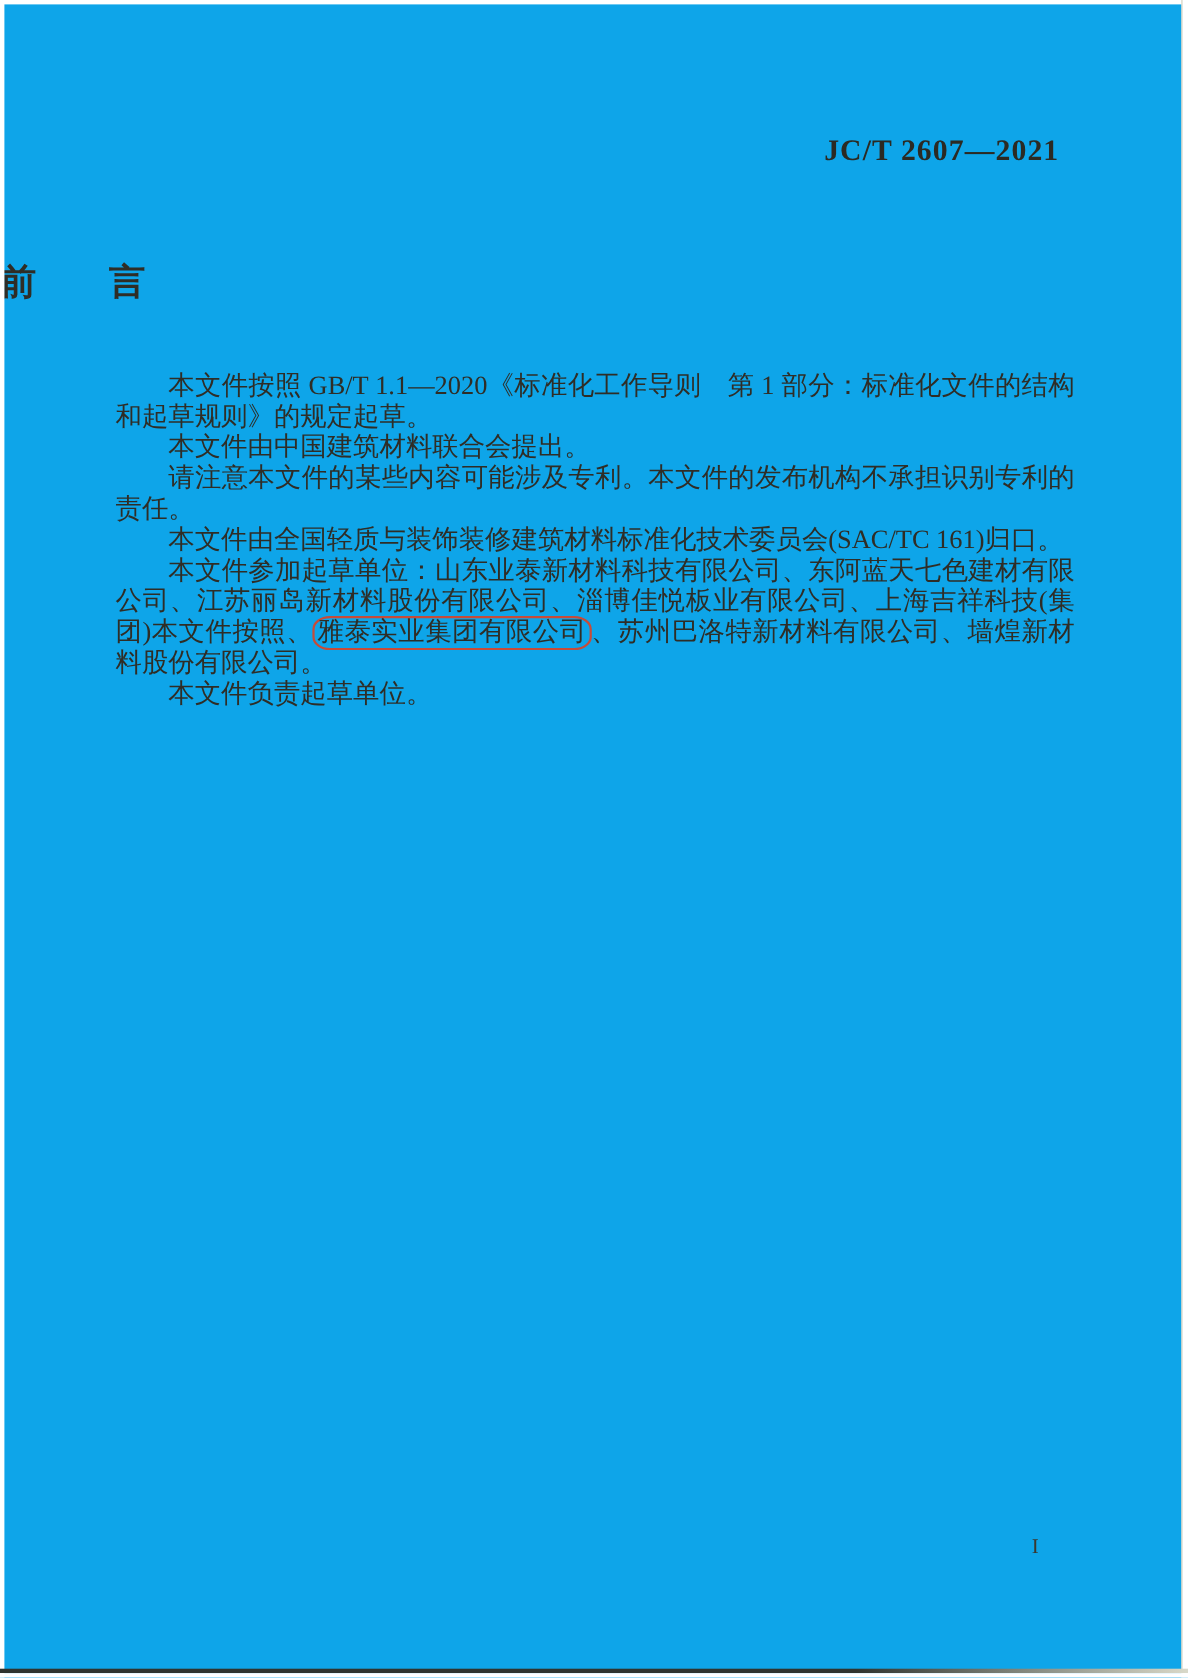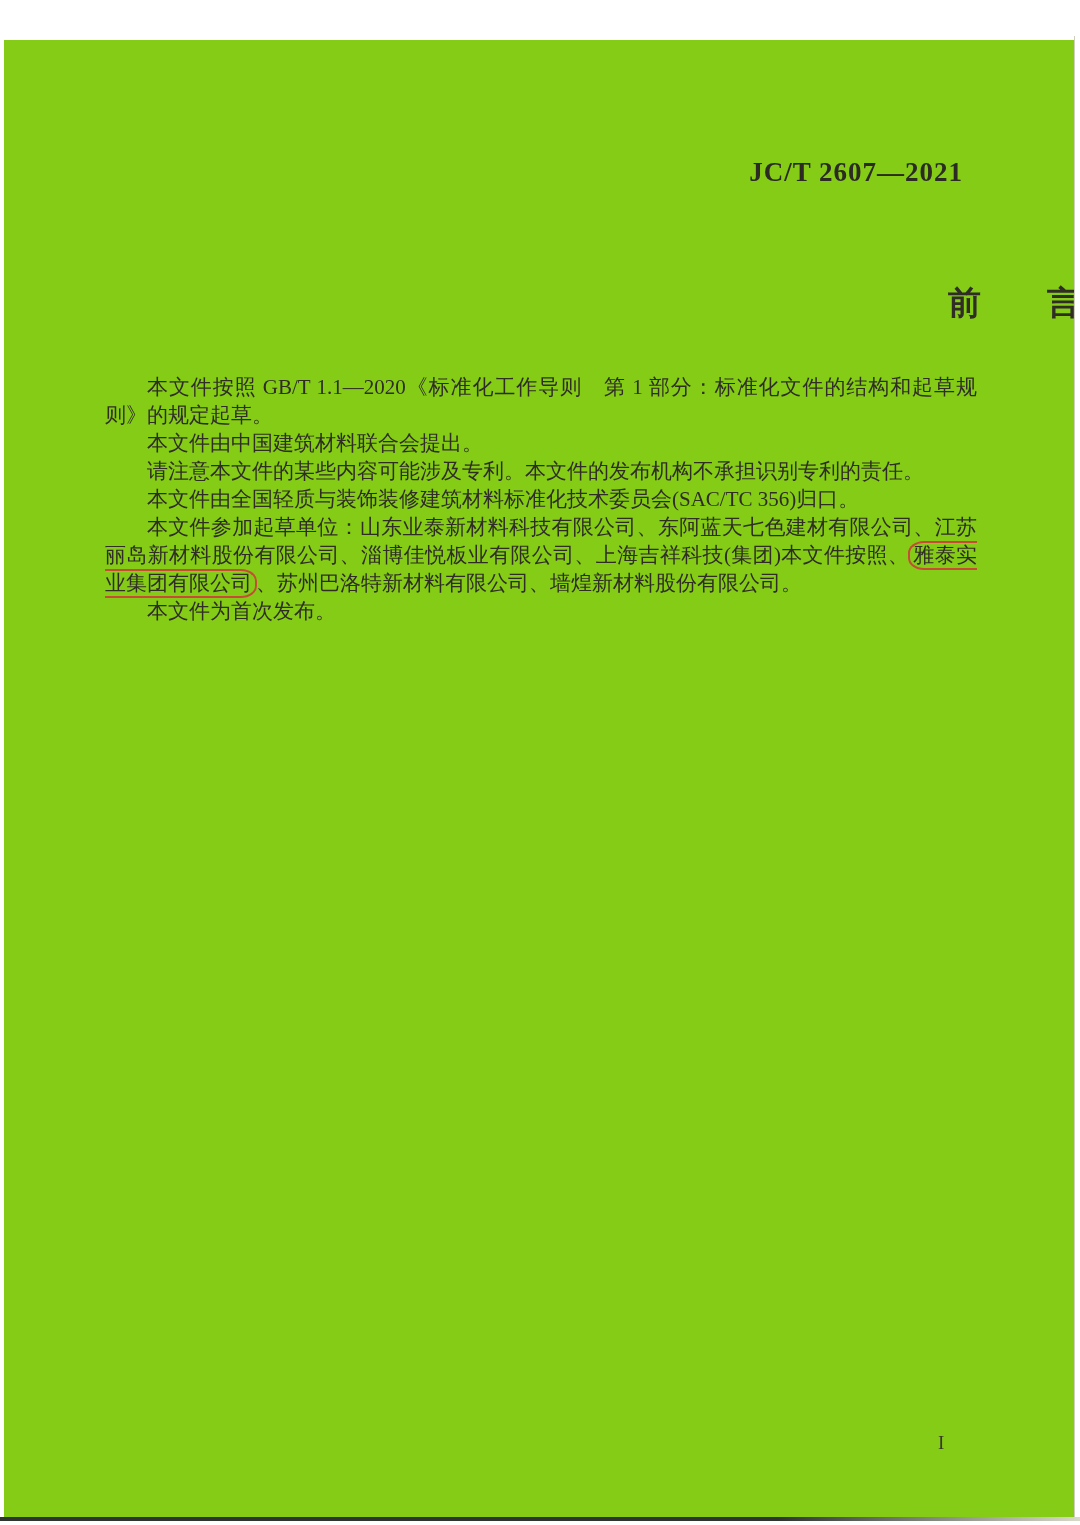--- a/index.html
+++ b/index.html
@@ -10,22 +10,21 @@
     width: 1080px;
     height: 1525px;
     position: relative;
     background: #ffffff;
     font-family: "Liberation Serif", "DejaVu Serif", serif;
     overflow: hidden;
   }
   .page {
     position: absolute;
     inset: 0;
-    background: #84cc16;
-    margin-top: 36px;
+    background: #0ea5e9;
   }
   
   .edge-top {
     position: absolute; top: 0; left: 0; right: 0; height: 4px;
     background: #ffffff;
   }
   .edge-left {
     position: absolute; top: 0; left: 0; bottom: 0; width: 4px;
     background: #ffffff;
   }
@@ -46,35 +45,35 @@
     position: absolute;
     top: 121px;
     right: 117px;
     font-size: 27px;
     font-weight: bold;
     letter-spacing: 1px;
     color: #2b2a23;
   }
   .title {
     position: absolute;
-    top: 245px;
+    top: 234px;
     left: 0;
     width: 100%;
-    text-align: right;
+    text-align: left;
     font-size: 33px;
     font-weight: bold;
     color: #2f2d26;
     white-space: pre;
   }
   .body-text {
     position: absolute;
     top: 337px;
     left: 105px;
     width: 872px;
-    font-size: 21px;
+    font-size: 24px;
     line-height: 28px;
     color: #2f2d26;
     text-align: justify;
     text-justify: inter-ideograph;
   }
   .body-text p {
     margin: 0;
     text-indent: 2em;
   }
   .circled {
@@ -101,27 +100,27 @@
   <div class="title">前　　言</div>
 
   <div class="body-text">
 
     <p>本文件按照 GB/T 1.1—2020《标准化工作导则　第 1 部分：标准化文件的结构和起草规则》的规定起草。</p>
 
     <p>本文件由中国建筑材料联合会提出。</p>
 
     <p>请注意本文件的某些内容可能涉及专利。本文件的发布机构不承担识别专利的责任。</p>
 
-    <p>本文件由全国轻质与装饰装修建筑材料标准化技术委员会(SAC/TC 356)归口。</p>
+    <p>本文件由全国轻质与装饰装修建筑材料标准化技术委员会(SAC/TC 161)归口。</p>
 
 
     <p><span>本文件参加起草单位：山东业泰新材料科技有限公司、东阿蓝天七色建材有限公司、江苏丽岛新材料股份有限公司、淄博佳悦板业有限公司、上海吉祥科技(集团)本文件按照、</span><span class="circled">雅泰实业集团有限公司</span><span>、苏州巴洛特新材料有限公司、墙煌新材料股份有限公司。</span></p>
 
 
-    <p>本文件为首次发布。</p>
+    <p>本文件负责起草单位。</p>
 
   </div>
 
   <div class="page-number">I</div>
 
   <div class="edge-top"></div>
   <div class="edge-left"></div>
   <div class="edge-right"></div>
   <div class="bottom-scan-line"></div>
   <div class="edge-bottom"></div>

